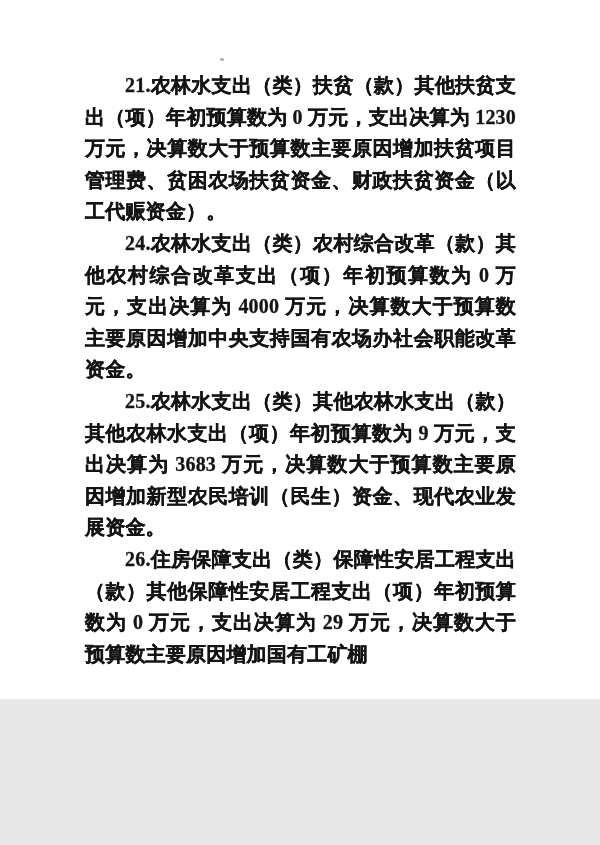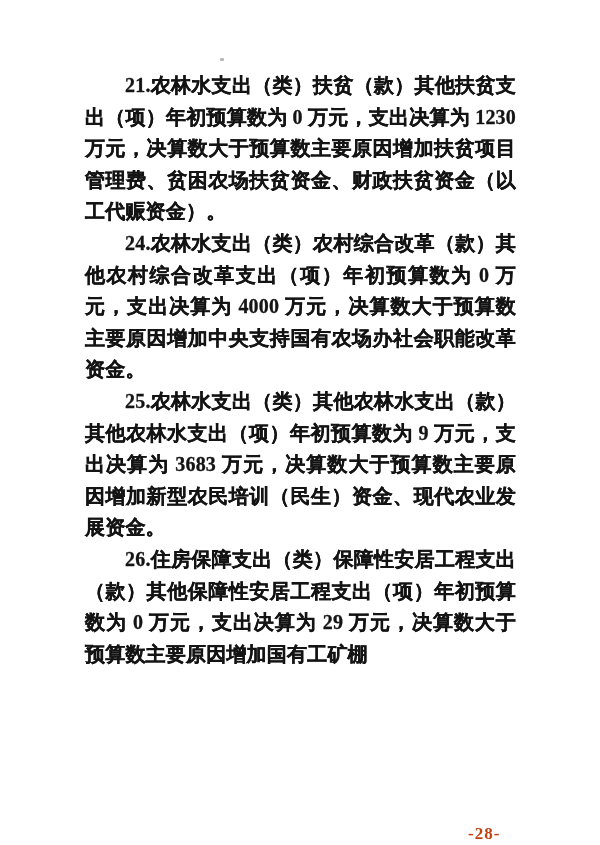--- a/index.html
+++ b/index.html
@@ -3,21 +3,21 @@
 <meta charset="utf-8">
 <style>
   html, body {
     margin: 0;
     padding: 0;
     background: #e8e8e8;
   }
   .page {
     position: relative;
     width: 600px;
-    height: 845px;
+    height: 699px;
     margin: 0 auto;
     background: #ffffff;
     overflow: hidden;
     font-family: "Liberation Serif", "DejaVu Serif", serif;
   }
   .content {
     position: absolute;
     left: 85px;
     top: 70px;
     width: 431px;

